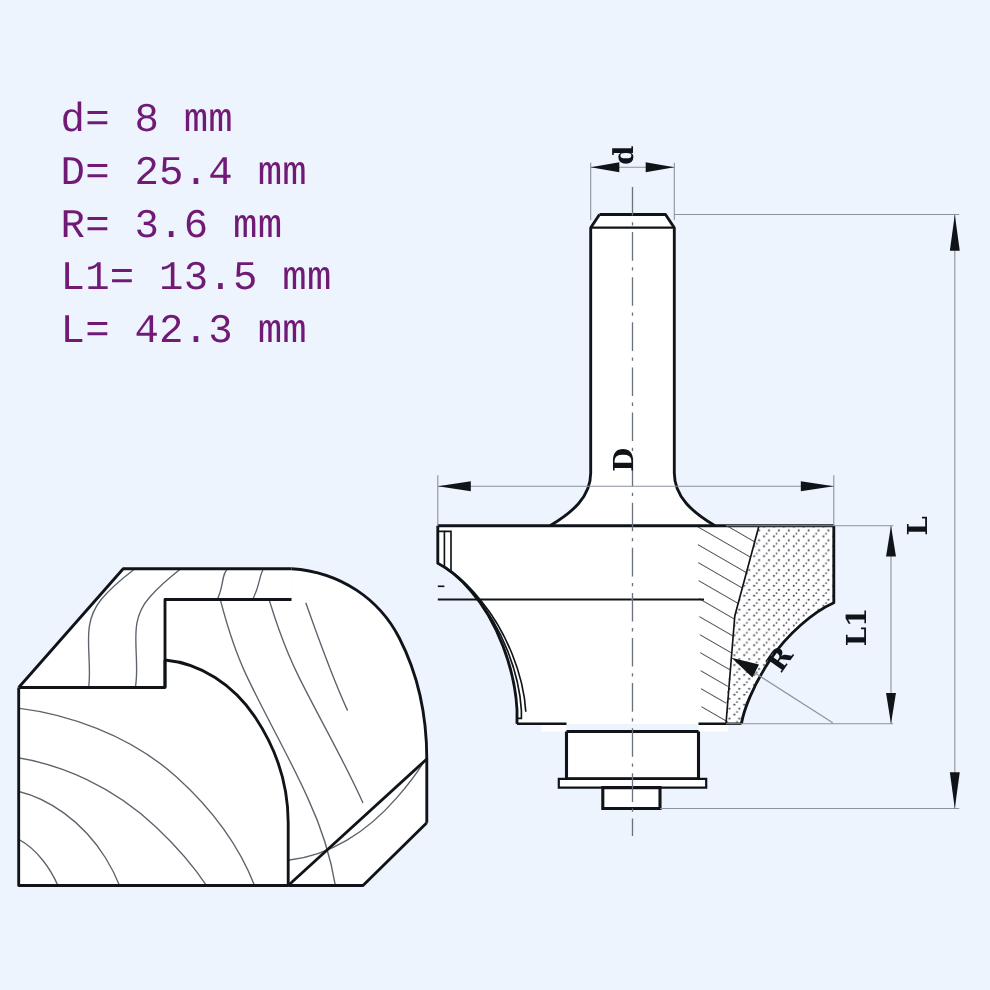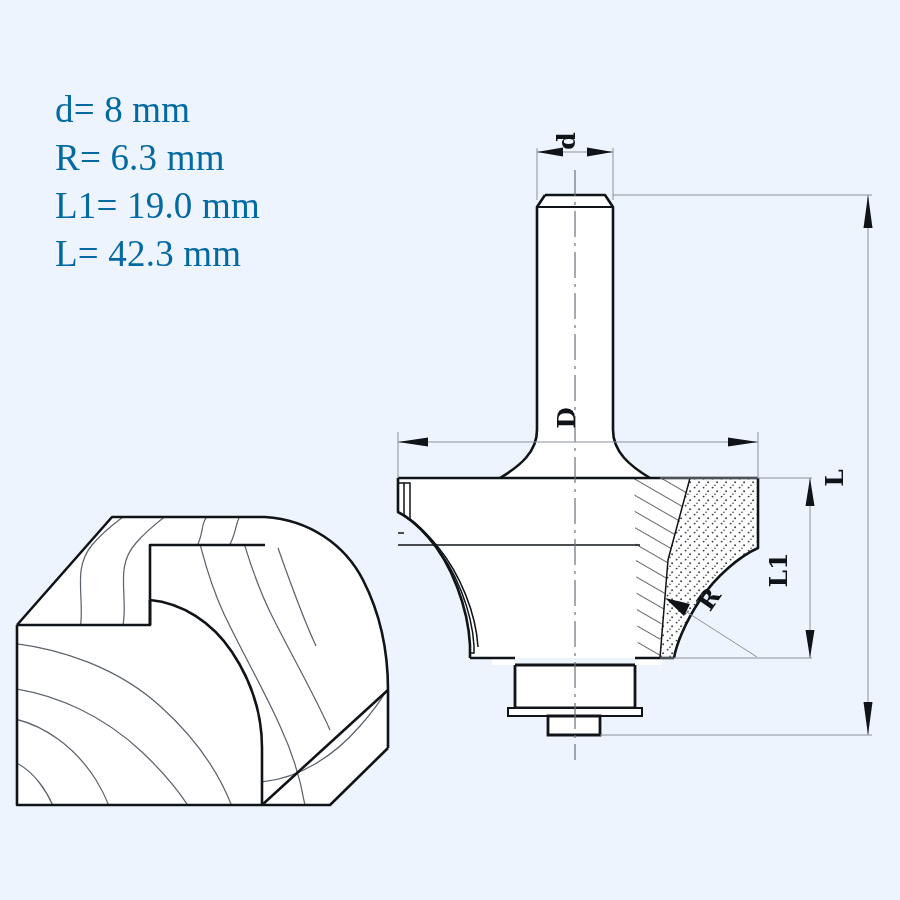--- a/index.html
+++ b/index.html
@@ -27,24 +27,24 @@
     width: 900px;
     height: 900px;
   }
   .spec-block {
     position: absolute;
     left: 55px;
     top: 86px;
     width: 330px;
   }
   .spec-line {
-    font-family: Liberation Serif, serif;
+    font-family: Liberation Mono, monospace;
     font-size: 37px;
     line-height: 48px;
-    color: #0369a1;
+    color: #701a75;
     white-space: pre;
     letter-spacing: 0.2px;
   }
 </style>
 </head>
 <body>
 
 <div id="sheet">
 
   <svg id="drawing" viewBox="0 0 900 900">
@@ -269,18 +269,19 @@
         <line x1="868" y1="195" x2="868" y2="735" stroke="#8a929c" stroke-width="1"></line>
         <path d="M 868 195 L 863.5 228 L 872.5 228 Z" fill="#101418"></path>
         <path d="M 868 735 L 863.5 702 L 872.5 702 Z" fill="#101418"></path>
         <text x="843" y="478" text-anchor="middle" font-family="'DejaVu Serif', serif" font-size="25" font-weight="bold" fill="#101418" transform="rotate(-90 843 478)">L</text>
       </g>
     </g>
   </svg>
 
   <div class="spec-block">
     <div class="spec-line">d= 8 mm</div>
-    <div class="spec-line">R= 6.3 mm</div>
-    <div class="spec-line">L1= 19.0 mm</div>
+    <div class="spec-line">D= 25.4 mm</div>
+    <div class="spec-line">R= 3.6 mm</div>
+    <div class="spec-line">L1= 13.5 mm</div>
     <div class="spec-line">L= 42.3 mm</div>
   </div>
 
 </div>
 
 </body></html>

